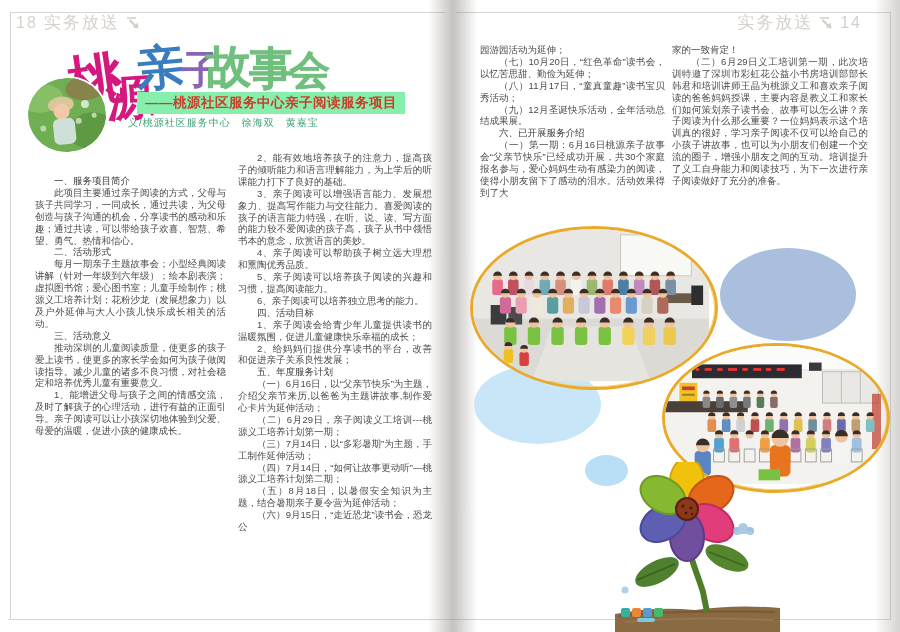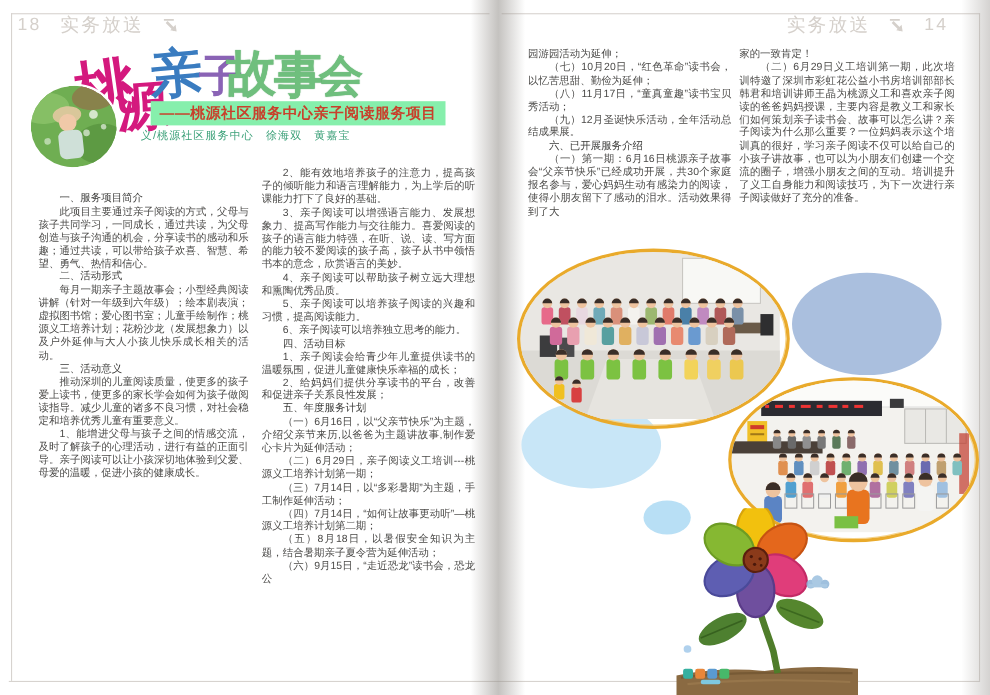--- a/index.html
+++ b/index.html
@@ -5,21 +5,21 @@
   html,body{margin:0;padding:0;background:#ffffff;}
   .canvas{position:relative;width:900px;height:632px;background:#fff;overflow:hidden;
           font-family:"Liberation Sans","DejaVu Sans",sans-serif;}
   
   .frame{position:absolute;background:#d7d3cf;}
   .gutter{position:absolute;left:428px;top:0;width:52px;height:632px;
           background:linear-gradient(to right,rgba(168,164,159,0) 0%,rgba(148,144,139,.55) 48%,rgba(168,164,159,0) 95%);}
   .edge-right{position:absolute;right:0;top:0;width:26px;height:632px;
           background:linear-gradient(to left,rgba(160,156,152,.45),rgba(160,156,152,0));}
   
-  .pg-head{position:absolute;top:11px;font-size:17px;letter-spacing:2px;color:#d5d0cb;display:flex;align-items:center;gap:17px;}
+  .pg-head{position:absolute;top:11px;font-size:17px;letter-spacing:2px;color:#d5d0cb;display:flex;align-items:center;gap:6px;}
   .pg-head .num{font-size:16px;}
   .arrow-ic{width:15px;height:15px;display:inline-block;}
   
   .tch{position:absolute;font-weight:bold;line-height:1;}
   .t-pink{color:#d4197e;} .t-purple:{color:#8a63b5;}
   .subtitle-bar{position:absolute;left:137px;top:92px;width:268px;height:22px;background:#86efac;
       display:flex;align-items:center;justify-content:center;}
   .subtitle-bar span{color:#c8402c;font-weight:bold;font-size:13.5px;letter-spacing:.5px;white-space:nowrap;}
   .byline{position:absolute;left:128px;top:116px;font-size:10px;font-weight:normal;color:#3ba078;letter-spacing:1px;}
   

